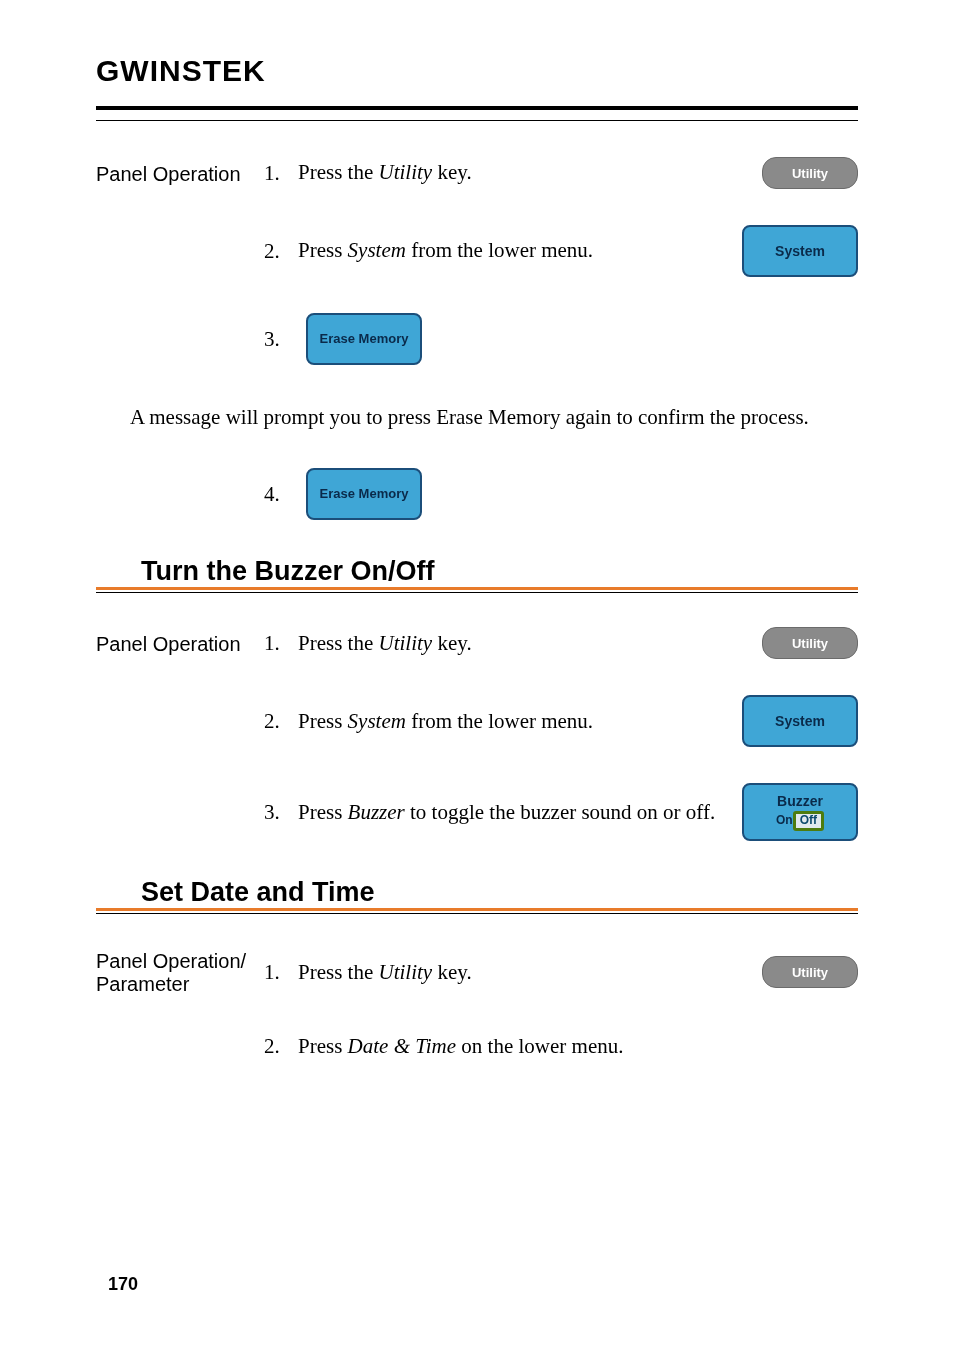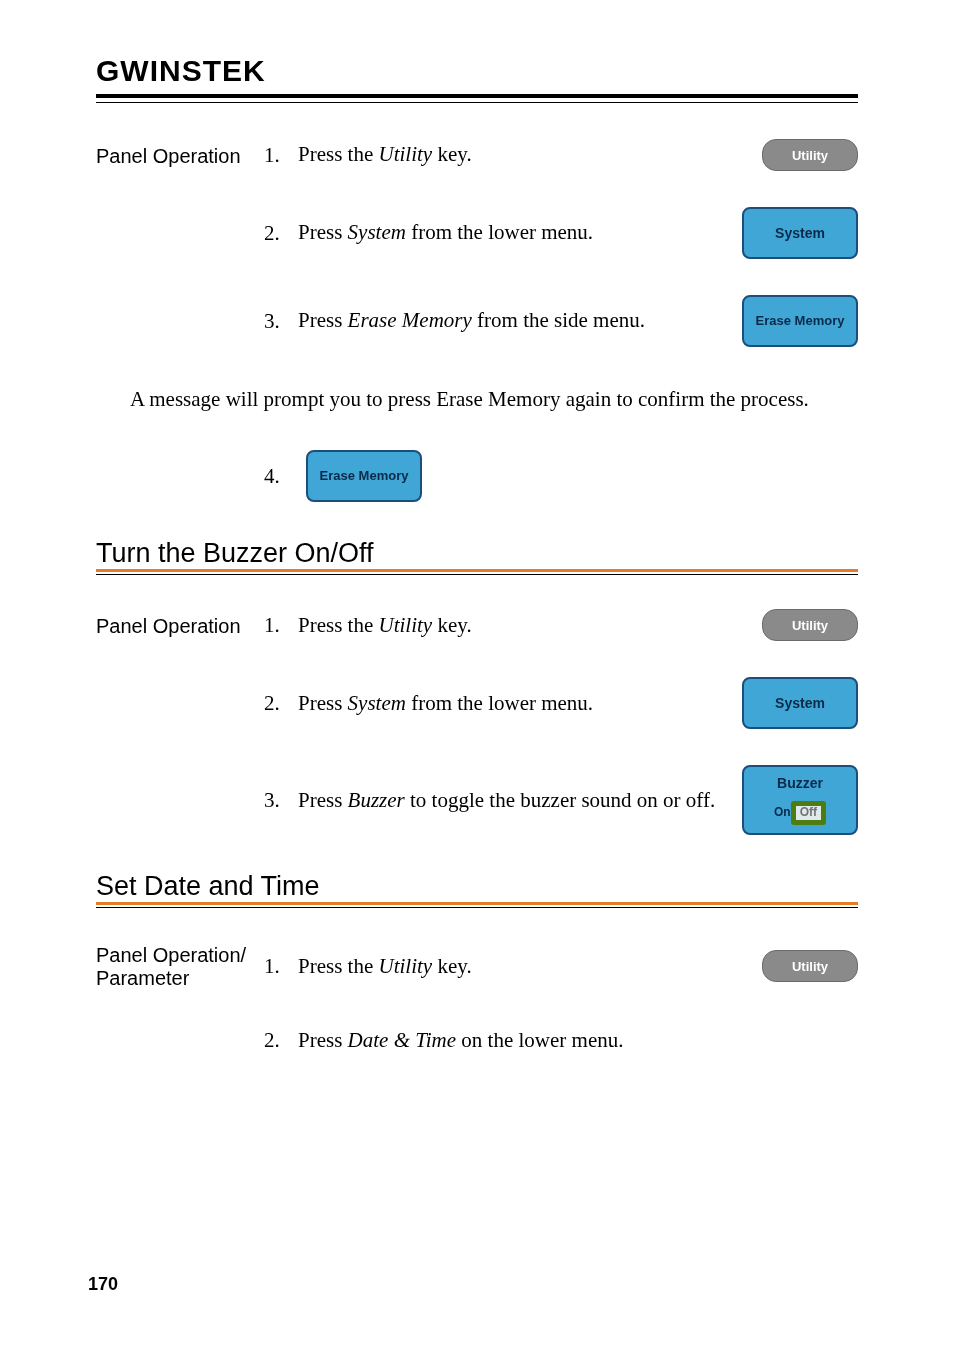--- a/index.html
+++ b/index.html
@@ -10,22 +10,22 @@
     font-family: Georgia, 'Times New Roman', serif;
     color: #000;
     padding: 54px 96px 40px 96px;
     position: relative;
   }
   .top-row {
     display: flex;
     justify-content: space-between;
     align-items: center;
     border-bottom: 4px solid #000;
-    padding-bottom: 6px;
-    margin-bottom: 4px;
+    padding-bottom: 18px;
+    margin-bottom: 10px;
   }
   .logo {
     font-family: Arial, Helvetica, sans-serif;
     font-weight: 900;
     font-size: 30px;
     letter-spacing: 1px;
   }
   .doc-title {
     font-family: 'Segoe UI', Arial, sans-serif;
     font-weight: 700;
@@ -109,46 +109,47 @@
     justify-content:center;
     text-align:center;
     line-height: 1.15;
     padding: 8px 6px;
     min-width: 116px;
     min-height: 52px;
   }
   .btn-blue.sm { font-size: 13px; }
   .btn-toggle-inner {
     display:flex;
-    margin-top:10px;
+    margin-top:2px;
     font-size:12px;
     align-items:center;
   }
   .toggle-opt { color:#0a2a4a; }
   .toggle-opt.selected {
     background:#e0e9ee;
-    border:5px solid #4d7c0f;
+    border:3px solid #4d7c0f;
     border-radius:3px;
     padding: 0 4px;
-    color:#737373;
+    color:#0c4a6e;
   }
   .heading {
     font-family: 'Segoe UI Light','Segoe UI', Arial, sans-serif;
-    font-weight: 400;
+    font-weight: 700;
     font-size: 27px;
     margin-top: 20px;
     margin-bottom: 0px;
+    margin-left: 45px;
   }
   .heading-rule-stack { margin-bottom: 34px; }
   .rule-orange { height:3px; background:#e87b2a; }
   .rule-thin { height:1px; background:#000; margin-top:2px; }
   .page-num {
     position:absolute;
     bottom: 54px;
-    left: 88px;
+    left: 108px;
     font-family: Arial, sans-serif;
     font-weight: 900;
     font-size: 18px;
   }
 </style>
 </head>
 <body>
 
 <div class="top-row">
   <div class="logo">GWINSTEK</div>
@@ -175,23 +176,20 @@
       <span>Press </span><span class="em">System</span><span> from the lower menu.</span>
     </div>
     <div class="btn-col">
       <div class="btn-blue">System</div>
     </div>
   </div>
 
   <div class="step-row">
     <div class="label-col"></div>
     <div class="num-col">3.</div>
-    <div class="text-col">
-      <span>Press </span><span class="em">Erase Memory</span><span> from the side menu.</span>
-    </div>
     <div class="btn-col">
       <div class="btn-blue sm">Erase Memory</div>
     </div>
   </div>
 
   <div class="note-row">
     <div class="label-col"></div>
     <div class="note-text">A message will prompt you to press Erase Memory again to confirm the process.</div>
   </div>
 

